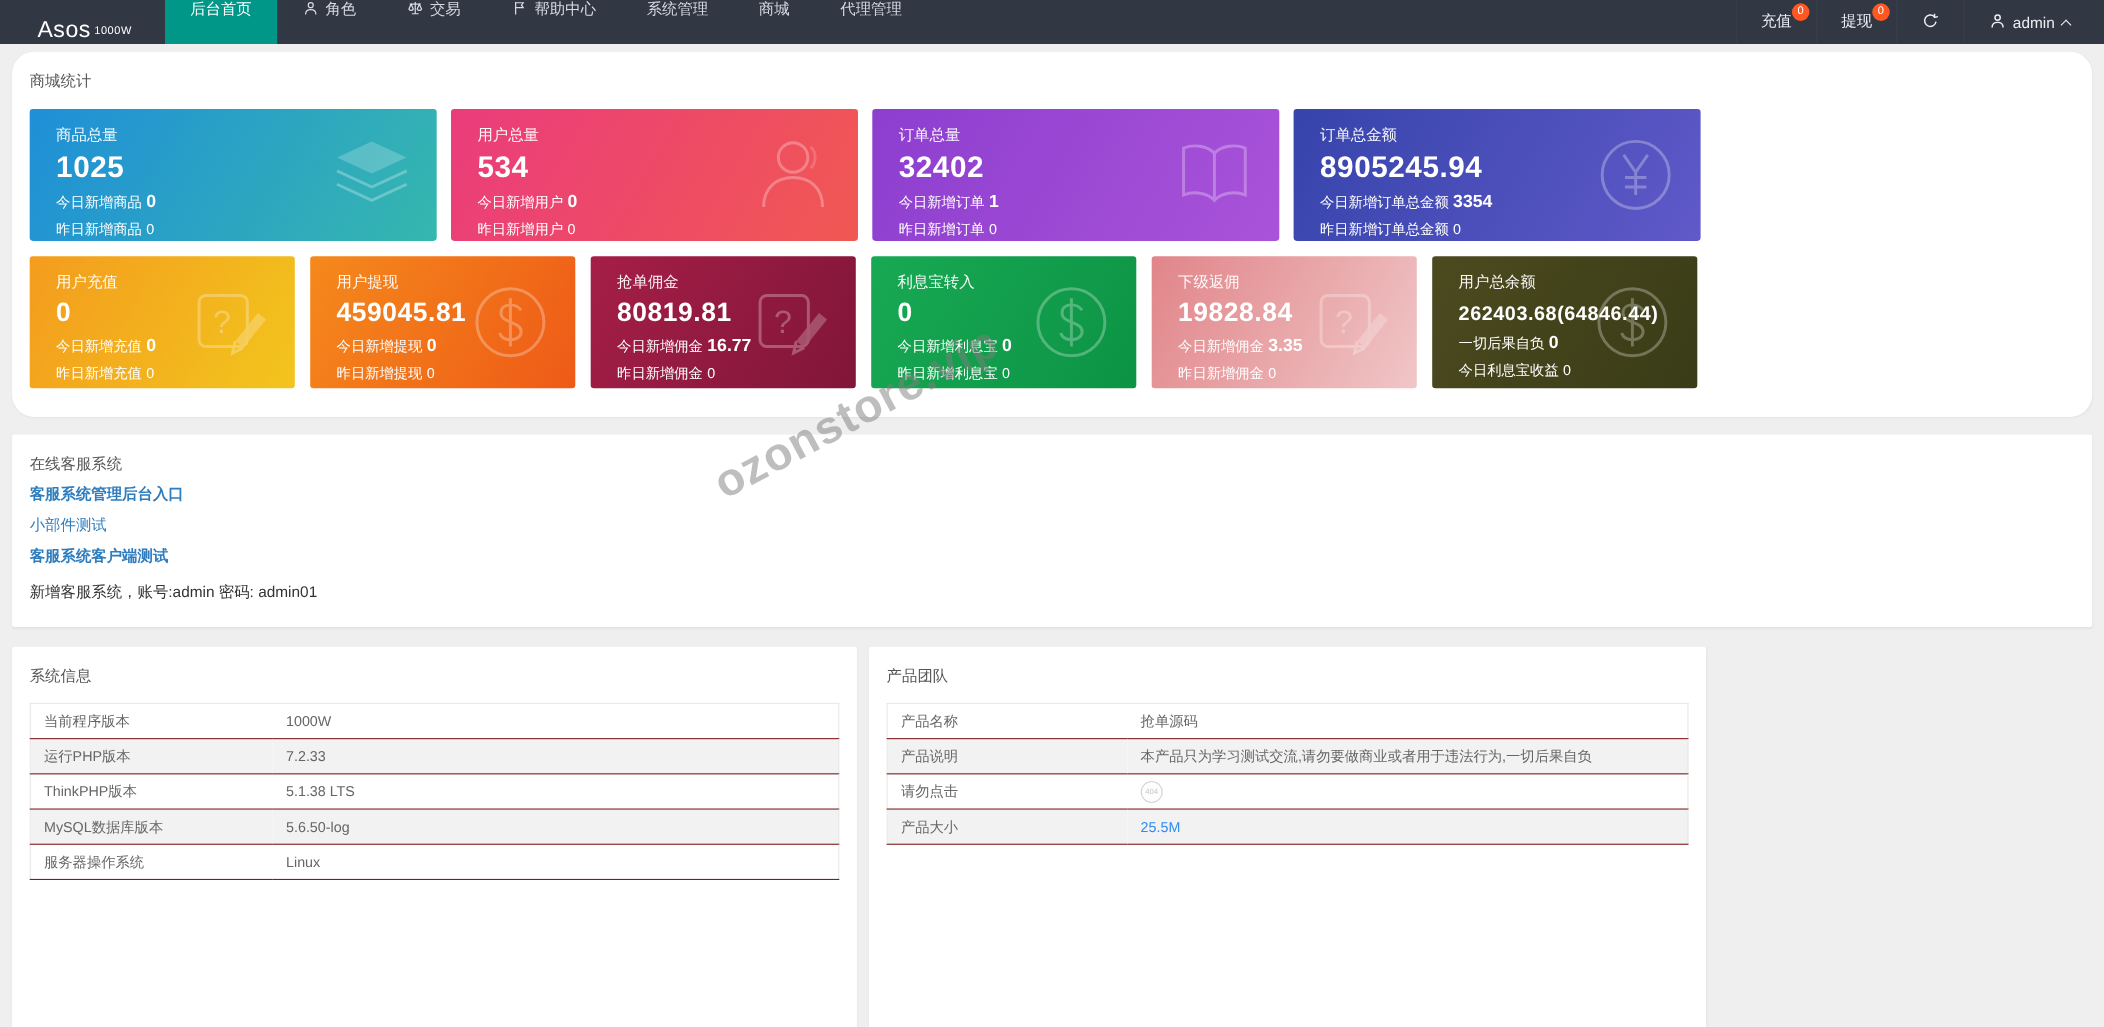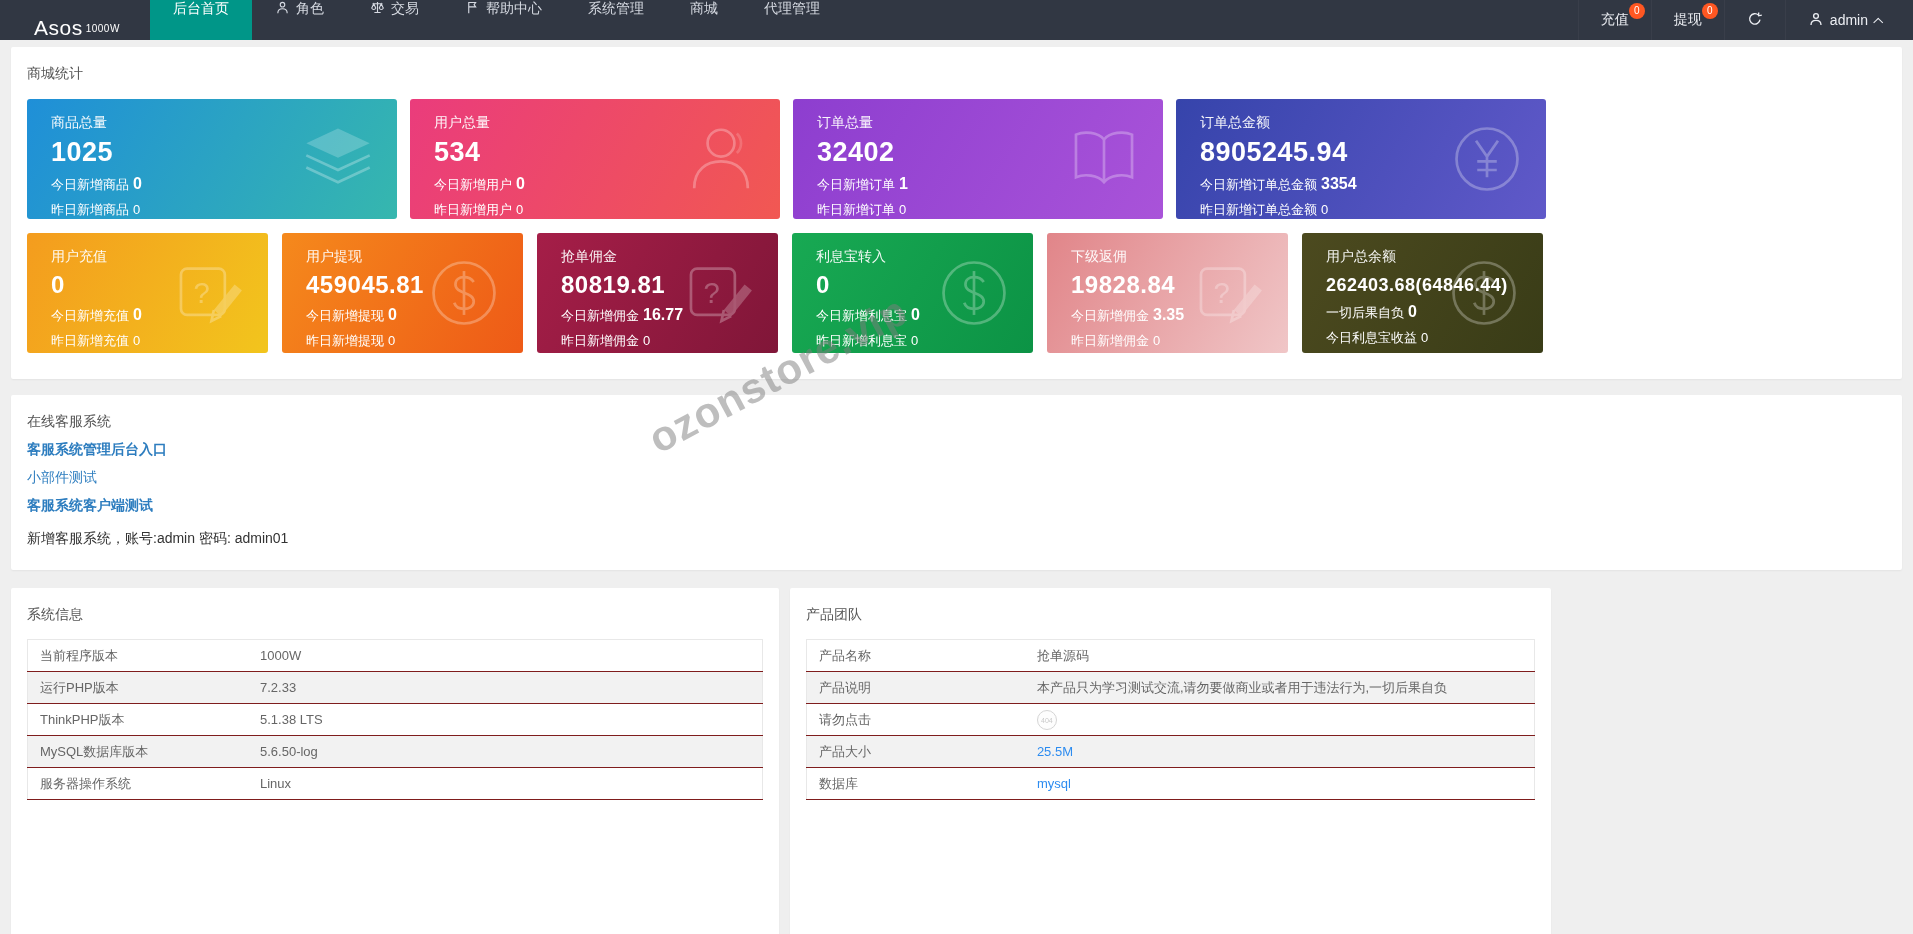--- a/index.html
+++ b/index.html
@@ -18,21 +18,21 @@
   .nav-item svg { width:15px; height:15px; stroke:#d6dae2; fill:none; stroke-width:1.8; }
   .nav-right { margin-left:auto; display:flex; align-items:stretch; padding-right:10px; }
   .nr-item { position:relative; display:flex; align-items:center; gap:6px; padding:0 22px; font-size:14px; color:#eceef3; cursor:pointer; border-left:1px solid rgba(255,255,255,.04); }
   .badge { position:absolute; top:3px; right:6px; background:#FF5722; color:#fff; font-size:10px;
            min-width:16px; height:16px; line-height:16px; border-radius:9px; text-align:center; padding:0 4px; }
   .nr-item svg { width:16px; height:16px; stroke:#eceef3; fill:none; stroke-width:2; }
   .caret-up { display:inline-block; width:7px; height:7px; border-top:1.6px solid #eceef3; border-right:1.6px solid #eceef3; transform:rotate(-45deg) translate(-1px,2px); }
   
   .panel { background:#fff; margin:0 11px; border-radius:2px; box-shadow:0 1px 2px rgba(0,0,0,.05); position:relative; z-index:1; }
   .panel-heading { font-size:14px; color:#555; }
-  #panel-stats { margin-top:7px; padding:18px 16px 26px; }
+  #panel-stats { margin-top:7px; padding:18px 16px 26px;border-radius:20px; }
   .cards-row1 { display:grid; grid-template-columns:repeat(4,370px); gap:13px; margin-top:16px; }
   .cards-row2 { display:grid; grid-template-columns:repeat(6,241px); gap:14px; margin-top:14px; }
   .card { height:120px; border-radius:3px; color:#fff; position:relative; padding:15px 0 0 24px; overflow:hidden; }
   .card .c-title { font-size:14px; opacity:.95; }
   .card .c-value { font-size:27px; font-weight:bold; margin-top:5px; letter-spacing:.5px; }
   .cards-row2 .card .c-value { font-size:24px; }
   .cards-row2 .card .c-value.small { font-size:18px; margin-top:9px; }
   .card .c-line { font-size:13px; margin-top:7px; }
   .card .c-line b { font-size:16px; margin-left:4px; }
   .card .c-line span.norm { font-size:13px; margin-left:4px; }
@@ -318,22 +318,18 @@
             <td><span>本产品只为学习测试交流,请勿要做商业或者用于违法行为,一切后果自负</span></td>
           </tr>
           <tr>
             <td class="lbl">请勿点击</td>
             <td><span class="icon404">404</span></td>
           </tr>
           <tr>
             <td class="lbl">产品大小</td>
             <td><a href="#">25.5M</a></td>
           </tr>
-          <tr>
-            <td class="lbl">数据库</td>
-            <td><a href="#">mysql</a></td>
-          </tr>
         </tbody>
     </table>
   </div>
 </div>
 
 <div class="watermark">ozonstore.vip</div>
 
 </body></html>

